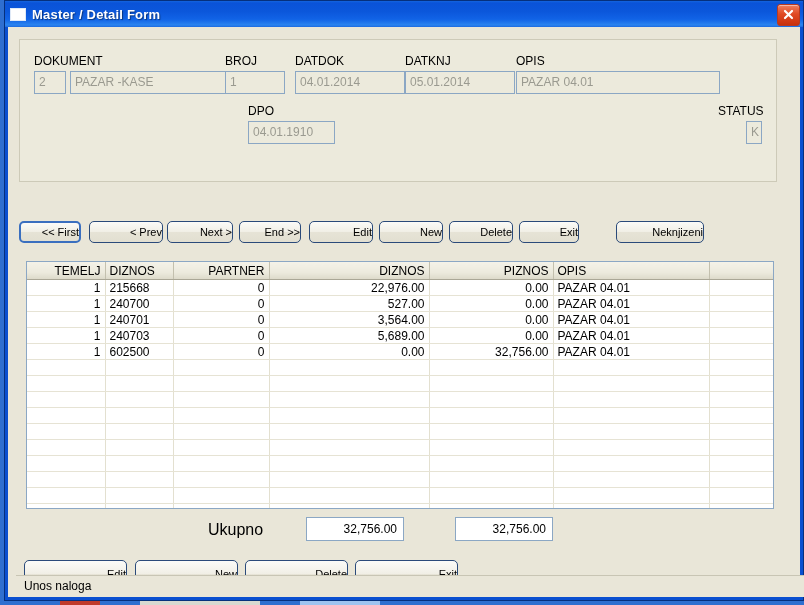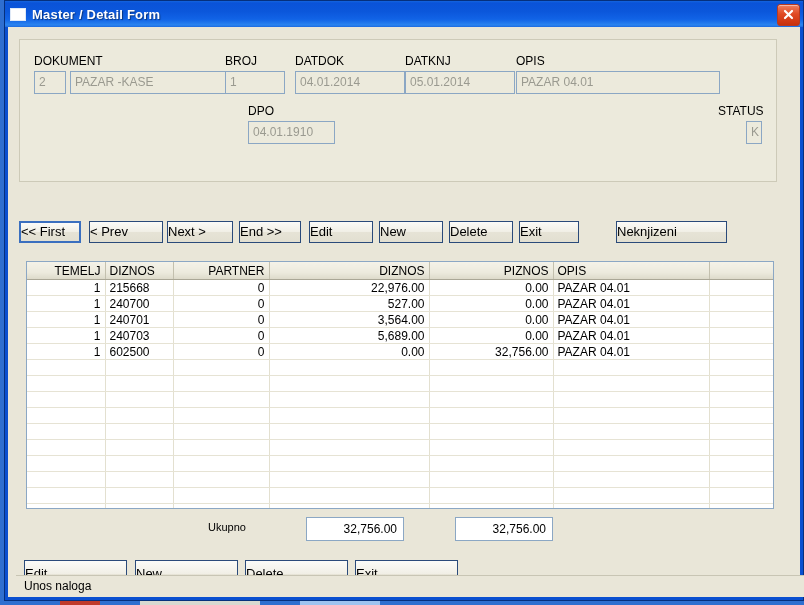--- a/index.html
+++ b/index.html
@@ -131,26 +131,26 @@
   .input.readonly {
     background: #eceadc;
     color: #9a9a90;
   }
 
   
   .btn {
     box-sizing: border-box;
     height: 22px;
     border: 1px solid #2a4a7a;
-    border-radius: 0;
+    border-radius: 5px;
     background: linear-gradient(to bottom, #fbfbf8 0%, #f1efe6 48%, #e6e3d6 52%, #e2dfd1 100%);
-    font-size: 13px;
+    font-size: 11px;
     font-family: "Liberation Sans", sans-serif;
     color: #000000;
-    text-align: left;
+    text-align: right;
     line-height: 20px;
     cursor: pointer;
     white-space: nowrap;
   }
   .btn.focused {
     border: 2px solid #3a6fbf;
     line-height: 18px;
   }
 
   .navrow {
@@ -203,21 +203,21 @@
   
   .totals {
     position: absolute;
     left: 0; top: 490px;
     width: 100%;
     height: 26px;
   }
   .totals .lbl {
     position: absolute;
     left: 200px; top: 4px;
-    font-size: 11px;
+    font-size: 16px;
     color: #000000;
   }
   .total-box {
     position: absolute;
     top: 0;
     width: 98px;
     height: 24px;
     line-height: 22px;
     text-align: right;
     border: 1px solid #8ba7c4;
@@ -324,21 +324,21 @@
 
     <div class="navrow">
       <div class="btn focused" style="left:0px;   width:62px;">&lt;&lt; First</div>
       <div class="btn" style="left:70px;  width:74px;">&lt; Prev</div>
       <div class="btn" style="left:148px; width:66px;">Next &gt;</div>
       <div class="btn" style="left:220px; width:62px;">End &gt;&gt;</div>
       <div class="btn" style="left:290px; width:64px;">Edit</div>
       <div class="btn" style="left:360px; width:64px;">New</div>
       <div class="btn" style="left:430px; width:64px;">Delete</div>
       <div class="btn" style="left:500px; width:60px;">Exit</div>
-      <div class="btn" style="left:597px; width:111px;">Neknjizeni</div>
+      <div class="btn" style="left:597px; width:88px;">Neknjizeni</div>
     </div>
 
     <div class="grid-wrap">
       <table class="grid">
         <colgroup>
           <col style="width:78px;">
           <col style="width:68px;">
           <col style="width:96px;">
           <col style="width:160px;">
           <col style="width:124px;">

